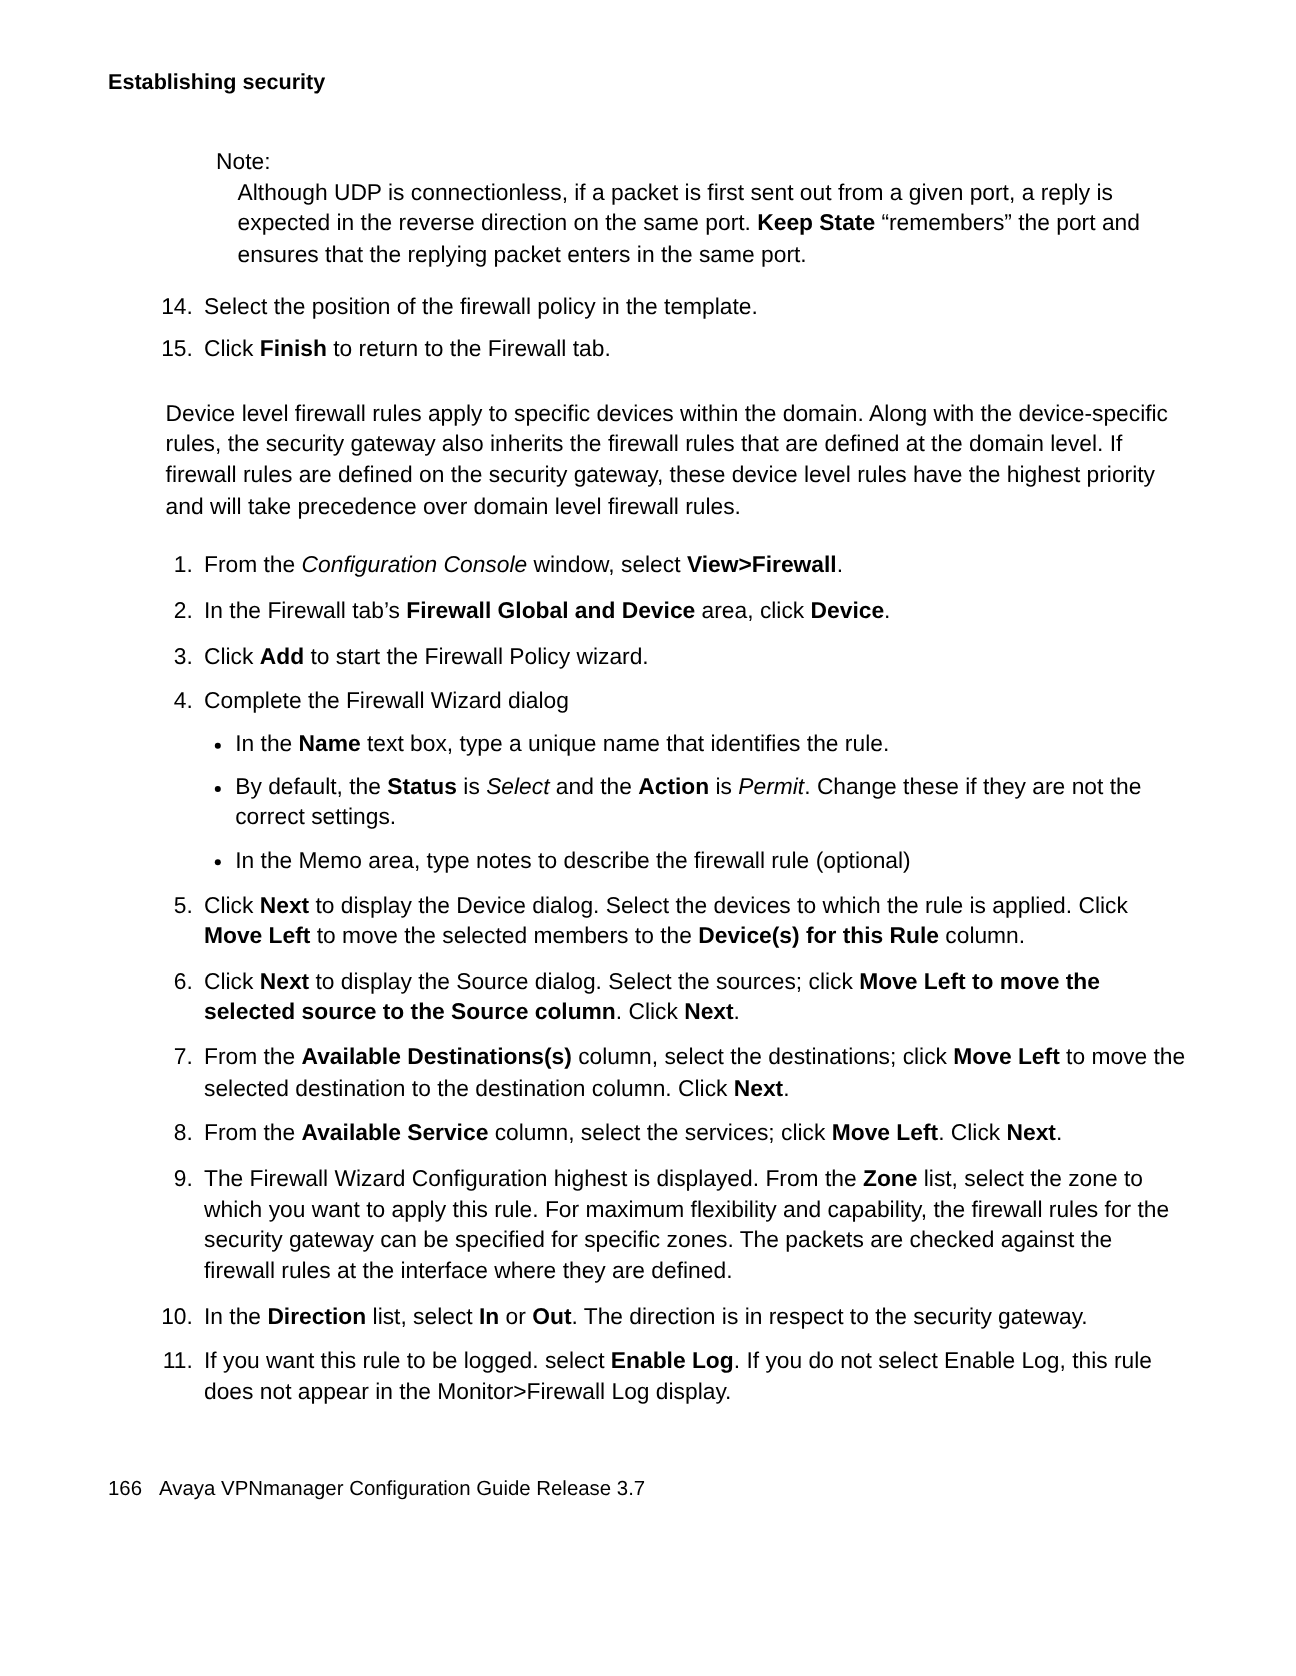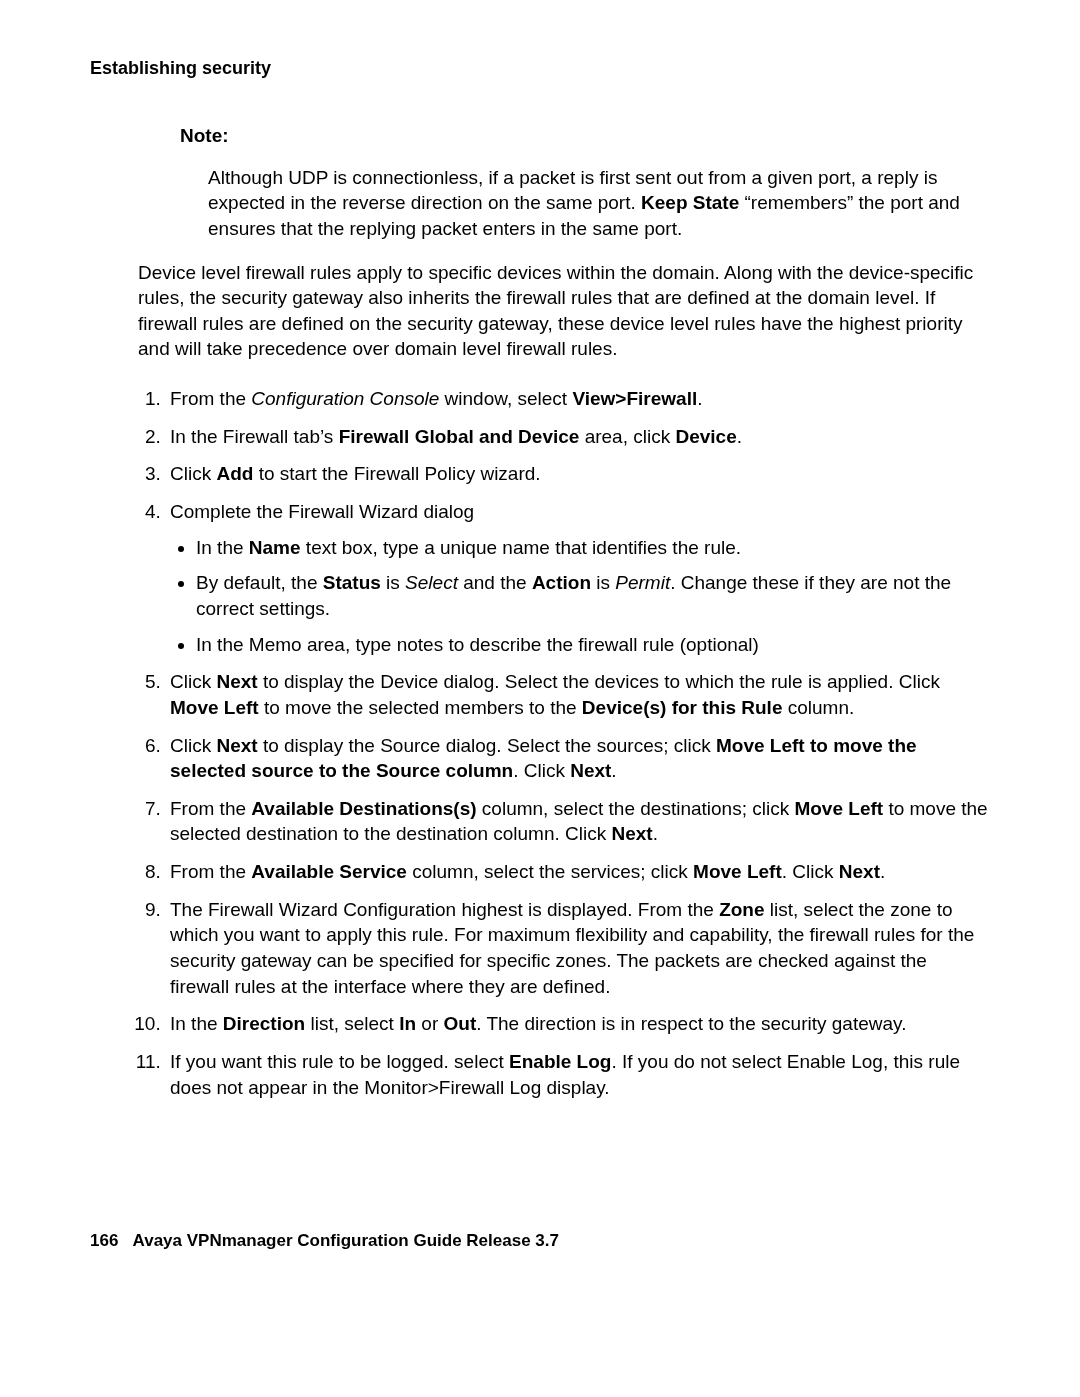--- a/index.html
+++ b/index.html
@@ -25,25 +25,25 @@
     margin-left: 48px;
     margin-right: 0;
     font-size: 19px;
     line-height: 1.35;
   }
   .note-block {
     margin-left: 42px;
     margin-bottom: 18px;
   }
   .note-label {
-    font-weight: bold;
-    margin-bottom: 16px;
+    font-weight: normal;
+    margin-bottom: 0;
   }
   .note-body {
-    margin-left: 28px;
+    margin-left: 18px;
   }
   ol.top-list {
     margin: 0 0 28px 0;
     padding-left: 28px;
   }
   ol.top-list > li {
     margin-bottom: 10px;
     padding-left: 4px;
   }
   h2.section-h {
@@ -73,41 +73,47 @@
     padding-left: 26px;
   }
   ul.bullets > li {
     margin-bottom: 10px;
   }
   .footer {
     position: absolute;
     left: 90px;
     bottom: 50px;
     font-size: 17px;
-    font-weight: bold;
+    font-weight: normal;
   }
   .b { font-weight: bold; }
   .i { font-style: italic; }
 </style>
 </head>
 <body>
 
 <div class="page">
 
   <div class="running-head">Establishing security</div>
 
   <div class="content">
 
     <div class="note-block">
       <div class="note-label">Note:</div>
       <div class="note-body">
         <span>Although UDP is connectionless, if a packet is first sent out from a given port, a reply is expected in the reverse direction on the same port. </span><span class="b">Keep State</span><span> “remembers” the port and ensures that the replying packet enters in the same port.</span>
       </div>
     </div>
 
+    <ol class="top-list" start="14">
+      <li><span>Select the position of the firewall policy in the template.</span></li>
+      <li>
+        <span>Click </span><span class="b">Finish</span><span> to return to the Firewall tab.</span>
+      </li>
+    </ol>
 
 
     <div class="para">Device level firewall rules apply to specific devices within the domain. Along with the device-specific rules, the security gateway also inherits the firewall rules that are defined at the domain level. If firewall rules are defined on the security gateway, these device level rules have the highest priority and will take precedence over domain level firewall rules.</div>
 
 
     <ol class="steps">
       <li>
         <span>From the </span><span class="i">Configuration Console</span><span> window, select </span><span class="b">View&gt;Firewall</span><span>.</span>
       </li>
       <li>

